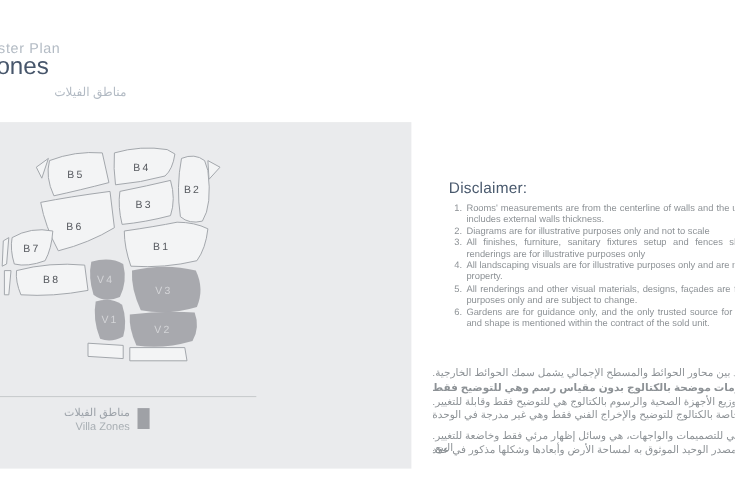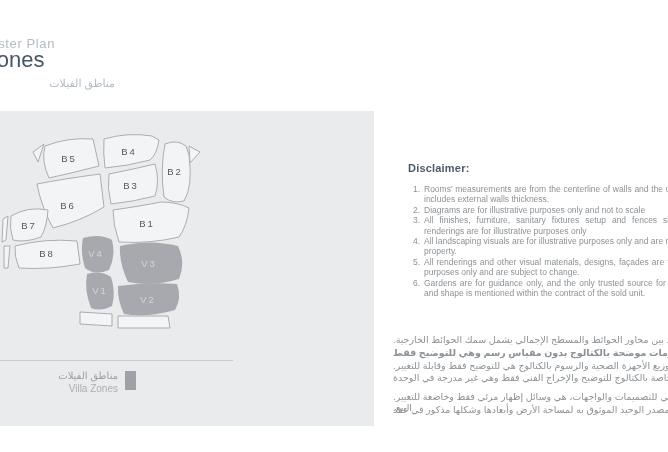--- a/index.html
+++ b/index.html
@@ -19,21 +19,21 @@
   .zone-label-b{font-family:"Liberation Sans",sans-serif;font-size:9.5px;letter-spacing:2px;fill:#55585e;}
   .zone-label-v{font-family:"Liberation Sans",sans-serif;font-size:9.5px;letter-spacing:2px;fill:#d4d5d8;}
 
   .legend-rule{position:absolute;left:0;top:249px;width:233px;height:1px;background:#c9ccce;}
   .legend-labels{position:absolute;left:0;top:258px;width:118px;text-align:right;line-height:13px;}
   .legend-ar{font-size:10px;color:#9ba1a8;direction:rtl;}
   .legend-en{font-size:10px;color:#a9afb4;}
   .legend-swatch{position:absolute;left:125px;top:260px;width:11px;height:19px;background:#9fa1a6;}
 
   
-  .disc-heading{position:absolute;left:408px;top:162px;font-size:11px;font-weight:bold;color:#4a5a6e;letter-spacing:.2px;}
+  .disc-heading{position:absolute;left:408px;top:162px;font-size:14px;font-weight:normal;color:#4a5a6e;letter-spacing:.2px;}
   .disc-list{position:absolute;left:411px;top:184px;width:307px;font-size:8.5px;line-height:10.4px;color:#8d9296;}
   .disc-item{display:flex;}
   .disc-num{flex:none;width:9px;text-align:right;margin-right:4px;}
   .disc-text{flex:1;text-align:justify;}
 
   .ar-line{position:absolute;left:393px;white-space:nowrap;direction:rtl;font-size:9.5px;color:#8d9296;
            font-family:"Liberation Sans","DejaVu Sans",sans-serif;}
 </style>
 </head>
 <body>

